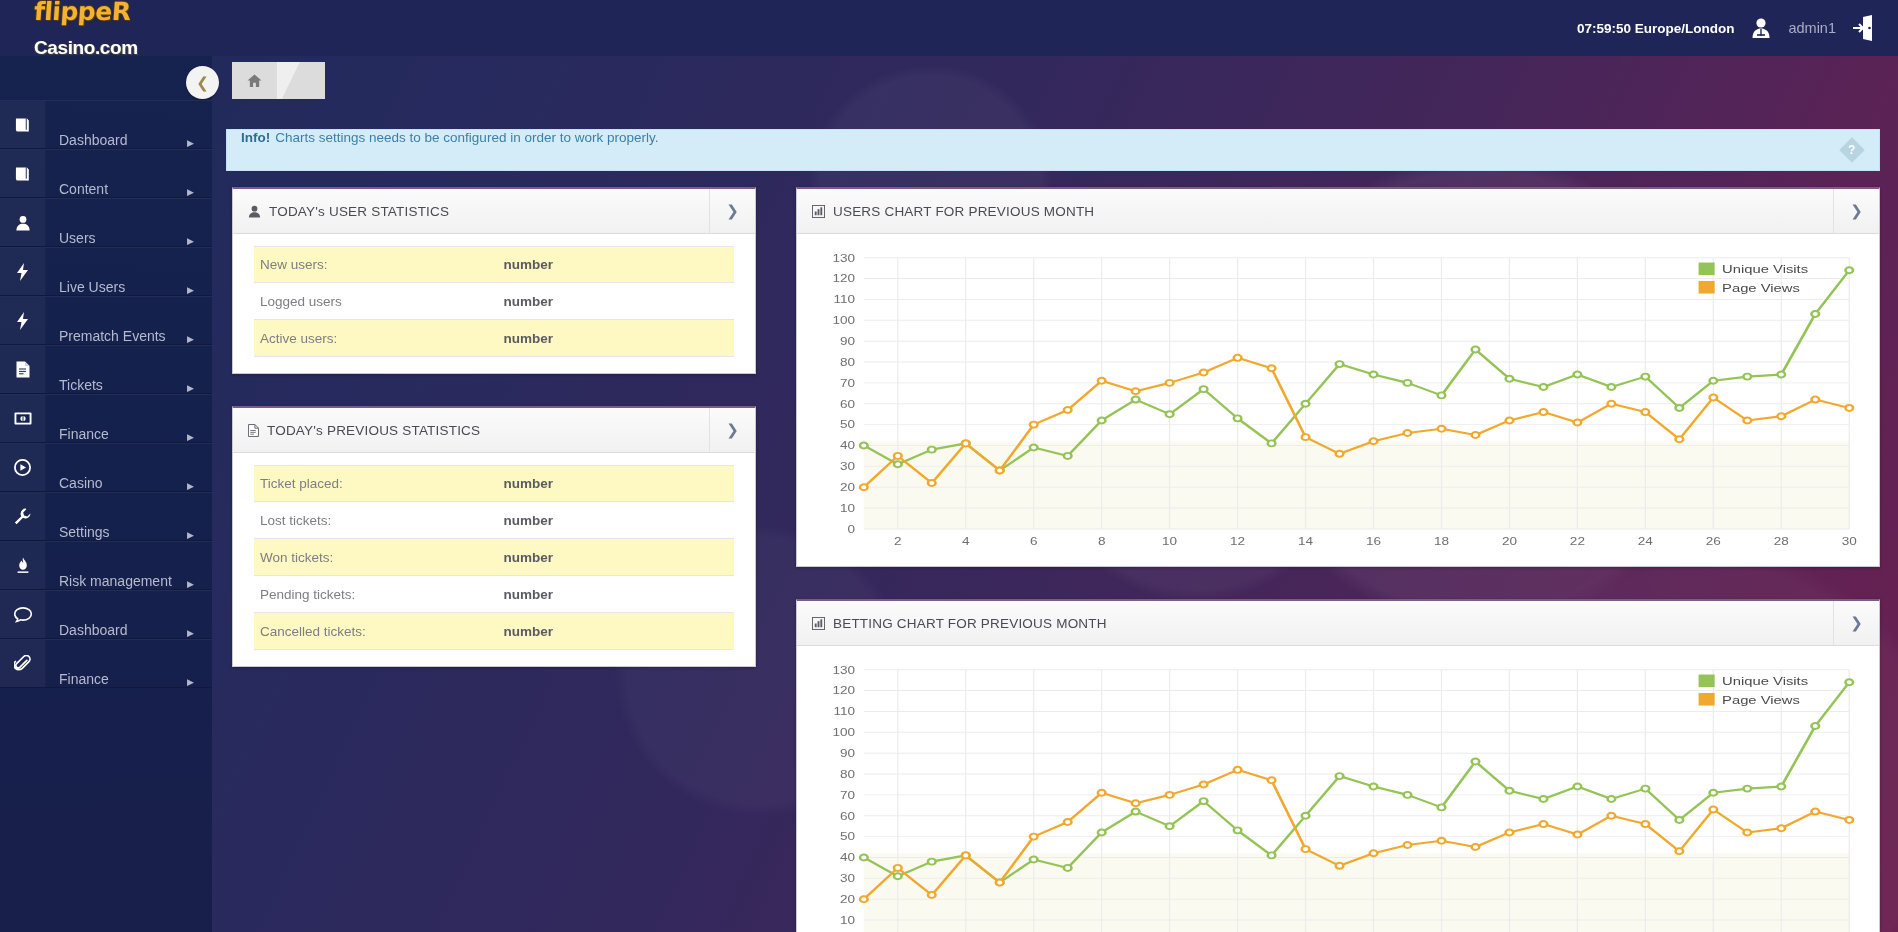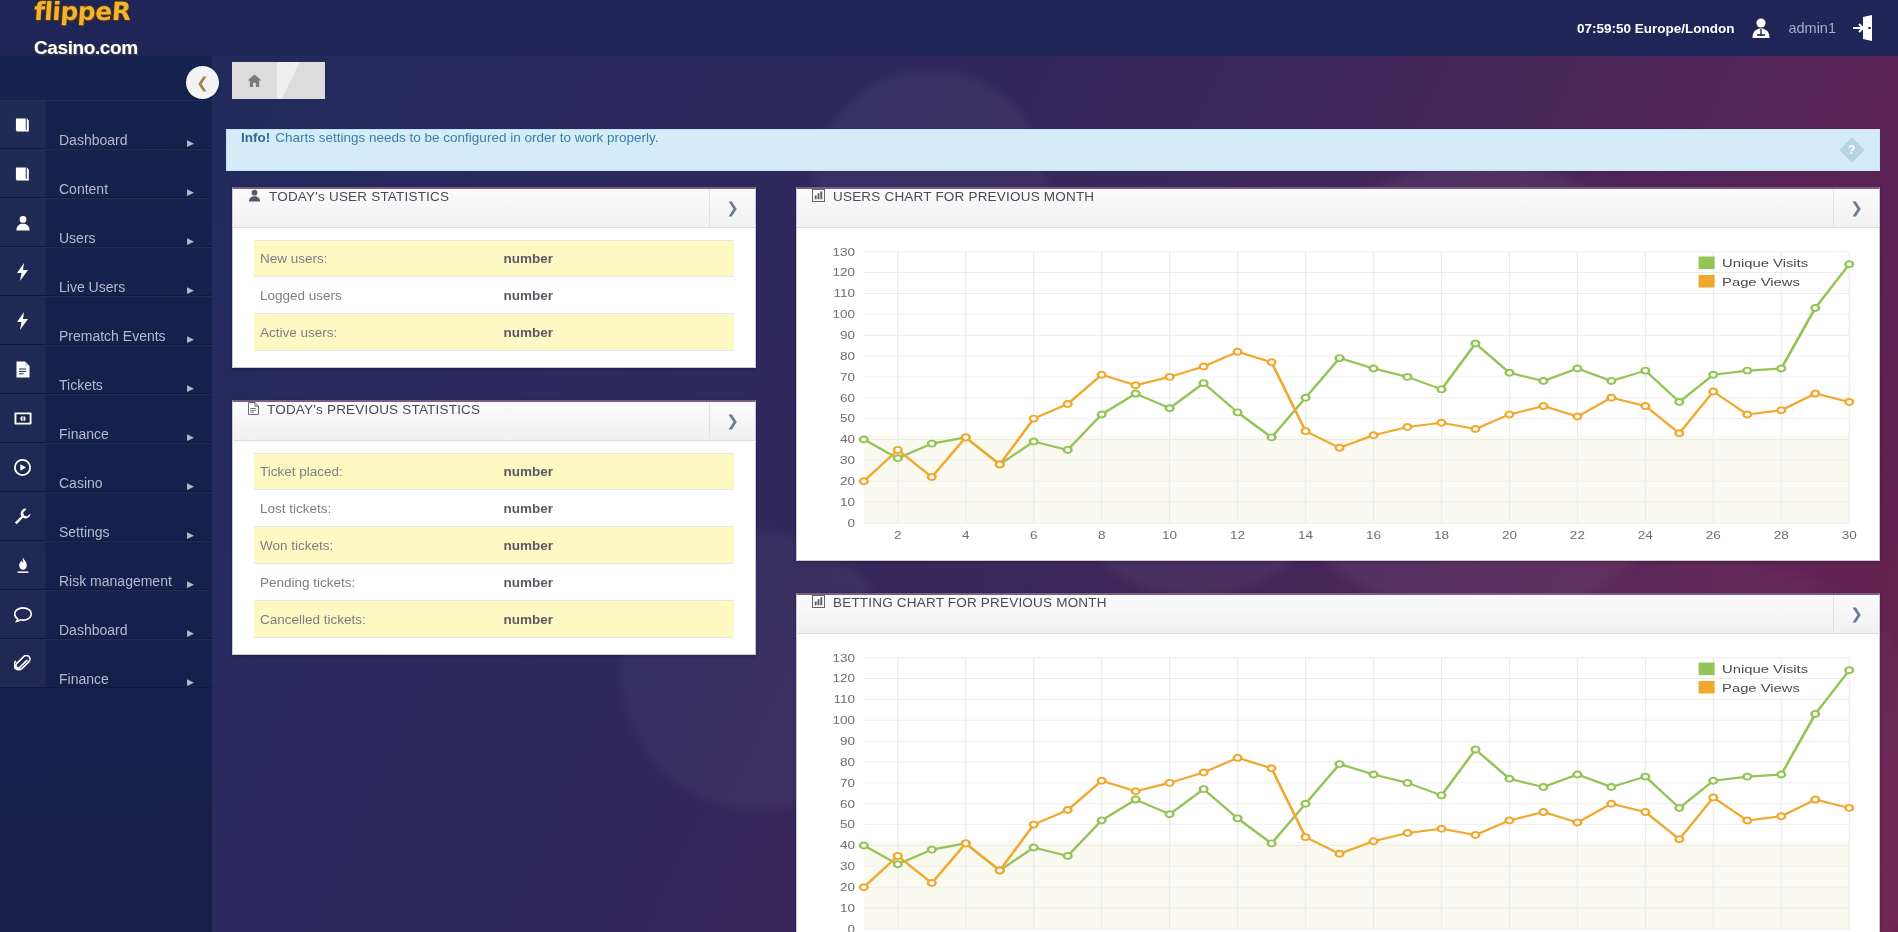--- a/index.html
+++ b/index.html
@@ -141,21 +141,21 @@
 
   
   .panel {
     background: #ffffff;
     border: 1px solid #c9c9cf;
     border-top: 2px solid #7c5c86;
     box-shadow: 0 1px 3px rgba(0,0,0,.25);
     margin-bottom: 32px;
   }
   .panel-head {
-    height: 39px; display: flex; 
+    height: 45px; display: flex; align-items: center;
     background: linear-gradient(180deg, #fbfbfb 0%, #f1f1f1 100%);
     border-bottom: 1px solid #dcdcdc;
     padding-left: 15px;
   }
   .panel-icn { color: #5b5b66; font-size: 13px; margin-right: 8px; display: inline-flex; }
   .panel-title {
     color: #4a4a55; font-size: 13.5px; font-weight: normal;
     letter-spacing: .2px;
   }
   .panel-tools {

